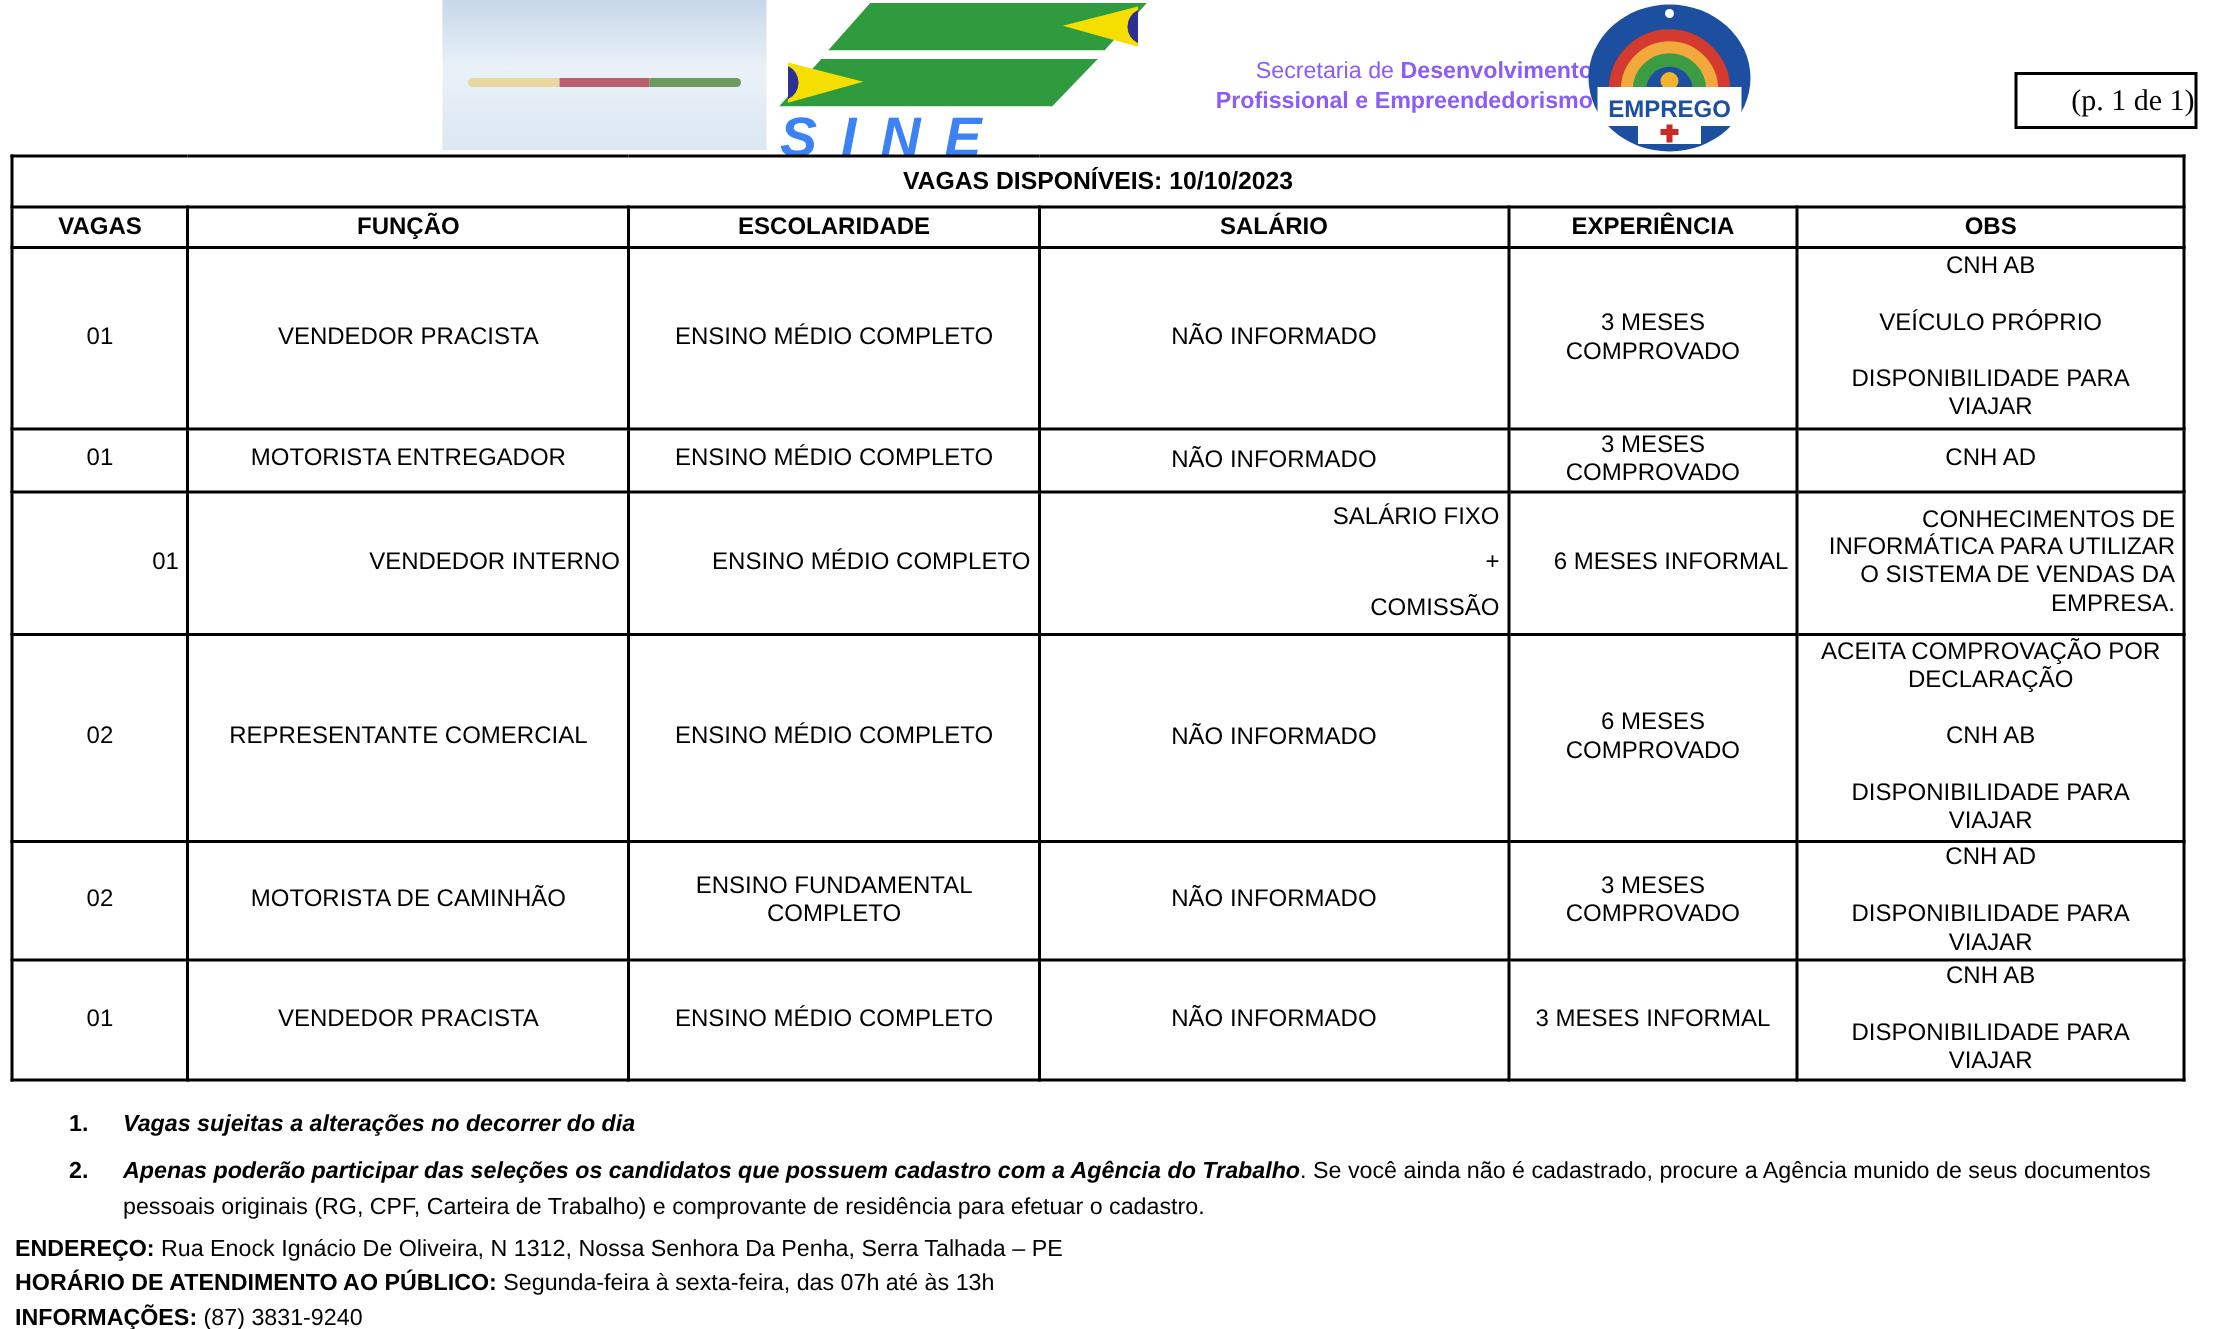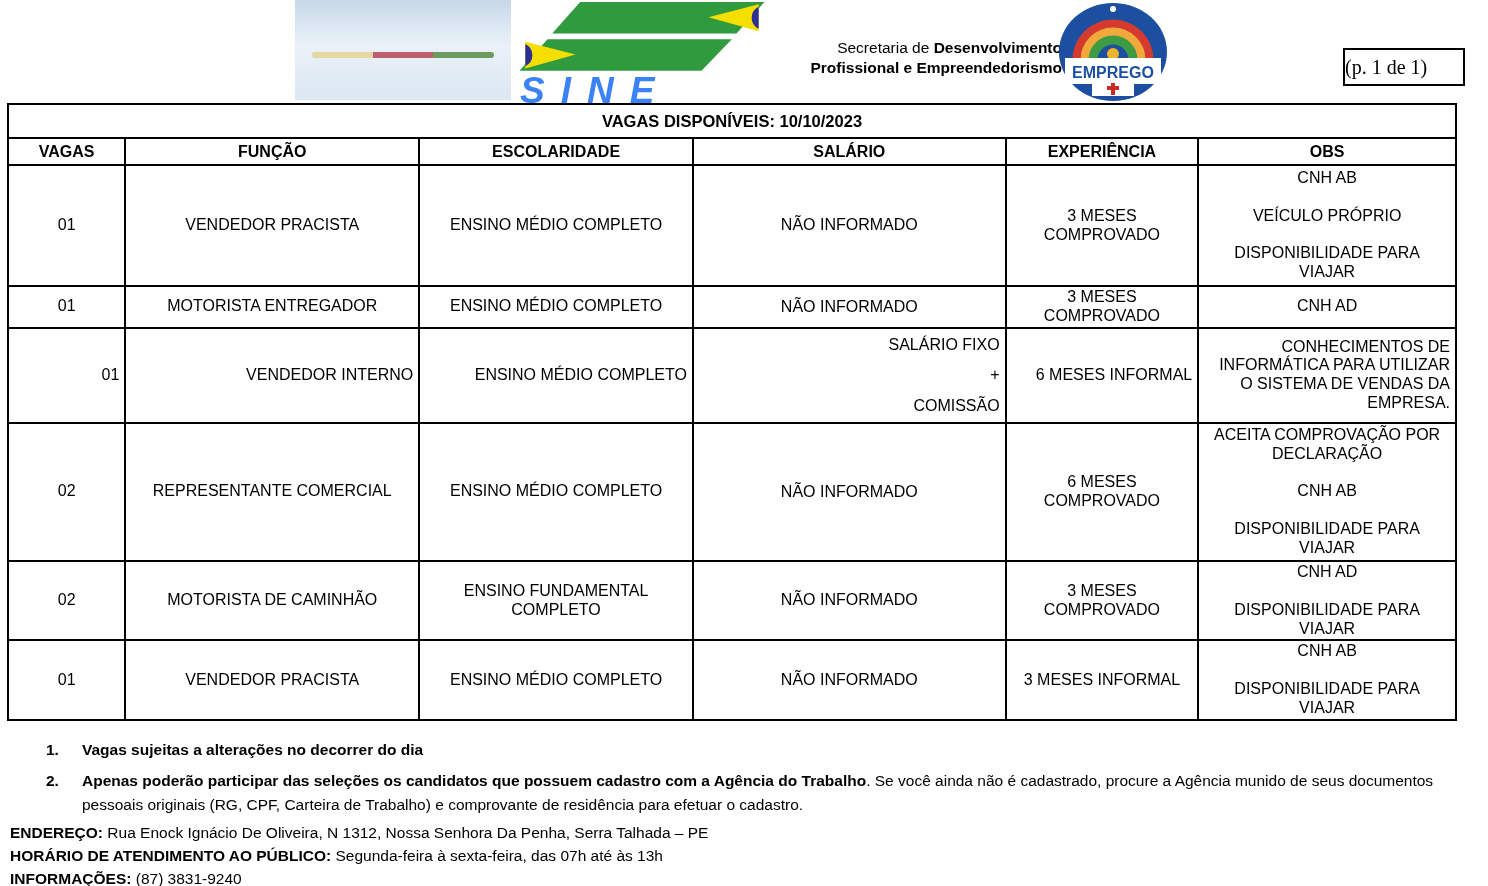--- a/index.html
+++ b/index.html
@@ -27,31 +27,31 @@
 
   .sine-logo { position:absolute; left:516px; top:2px; width:256px; height:101px; }
   .sine-text {
     margin-top:-4px; line-height:1;
     font-size:37px; font-weight:bold; font-style:italic;
     color:#3b82f6; letter-spacing:16px; padding-left:4px; white-space:nowrap;
   }
 
   .secretaria {
     position:absolute; left:788px; top:38px; width:274px;
-    text-align:right; color:#000000; font-size:15.5px; line-height:1.3;
+    text-align:right; color:#8b5cf6; font-size:15.5px; line-height:1.3;
   }
   .secretaria .b { font-weight:bold; }
 
   .emprego-logo { position:absolute; left:1058px; top:2px; width:110px; height:100px; }
 
   .pagination-box {
     position:absolute; left:1343px; top:48px; width:122px; height:38px;
     border:2px solid #000;
     font-family:"Liberation Serif", serif; font-size:20px;
-    display:flex; align-items:center; justify-content:flex-start;
+    display:flex; align-items:center; justify-content:flex-end;
   }
 
   
   table.vagas {
     position:absolute; left:7px; top:103px; width:1450px;
     border-collapse:collapse; table-layout:fixed;
     font-size:16px; text-align:center;
   }
   table.vagas td, table.vagas th {
     border:2px solid #000; padding:1px 5px; vertical-align:middle; overflow:hidden;
@@ -66,21 +66,21 @@
   tr.r3 td { height:138px; }
   tr.r4 td { height:78px;  }
   tr.r5 td { height:77px;  }
 
   
   .obs { position:absolute; left:10px; top:731px; width:1470px; font-size:15.5px; }
   .obs-heading { font-weight:bold; text-decoration:underline; }
   .obs-item { display:flex; margin-top:7px; line-height:1.55; }
   .obs-num { font-weight:bold; width:36px; padding-left:36px; flex:0 0 72px; }
   .obs-text { flex:1; }
-  .obs-text .b { font-weight:bold; }
+  .obs-text .b { font-weight:bold;font-style:italic; }
 
   
   .footer { position:absolute; left:10px; top:821px; font-size:15.5px; }
   .footer-line { height:23px; line-height:23px; white-space:nowrap; }
   .footer-line .lbl { font-weight:bold; }
 </style>
 </head>
 <body>
 
 <div class="page">

